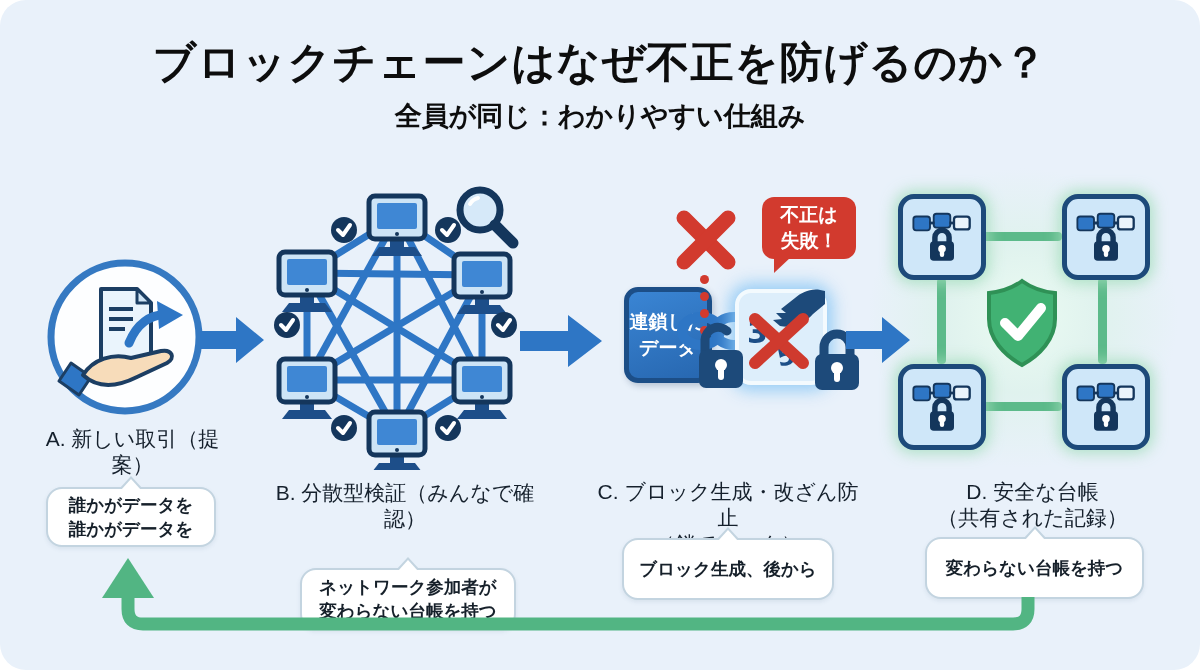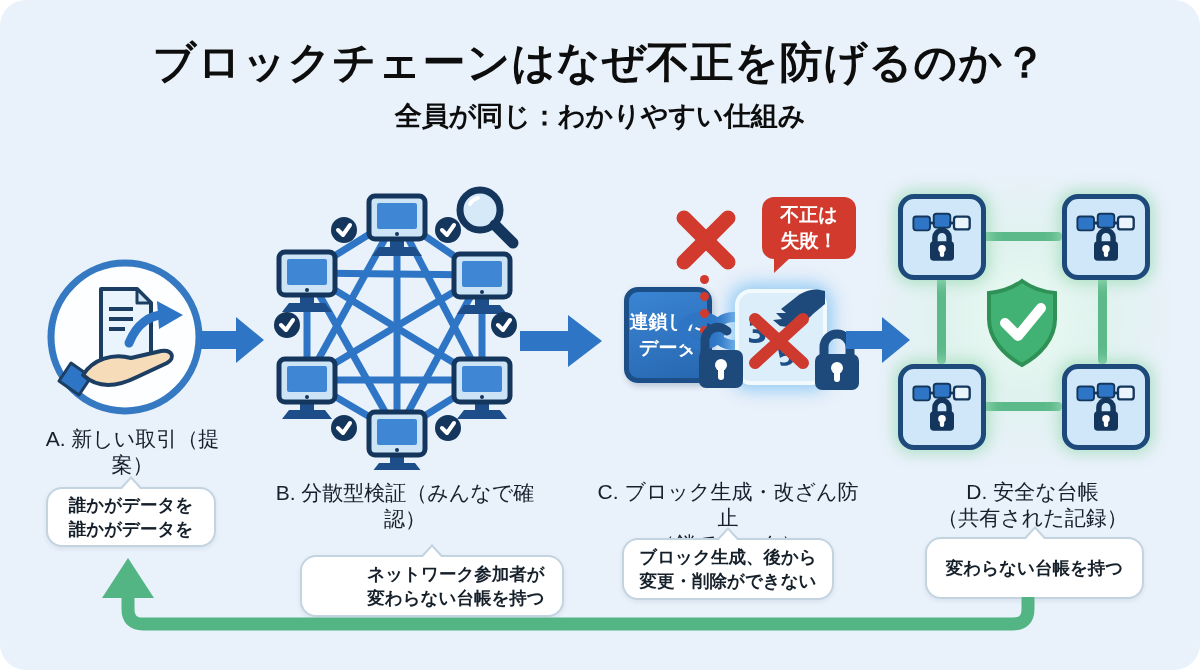--- a/index.html
+++ b/index.html
@@ -174,21 +174,21 @@
           <polyline points="-6,0 -1,5 6,-5" fill="none" stroke="#fff" stroke-width="4" stroke-linecap="round" stroke-linejoin="round"></polyline>
         </g>
     </g>
     <g transform="translate(215,32)">
       <circle r="20" fill="rgba(212,232,248,.9)" stroke="#14365c" stroke-width="7"></circle>
       <line x1="15" y1="15" x2="33" y2="33" stroke="#14365c" stroke-width="11" stroke-linecap="round"></line>
       <path d="M-10,-6 a12,12 0 0 1 8,-6" fill="none" stroke="#fff" stroke-width="4" stroke-linecap="round"></path>
     </g>
   </svg>
   <div class="abs stage-label" style="left:255px;top:480px;width:300px;">B. 分散型検証（みんなで確認）</div>
-  <div class="bubble" style="left:300px;top:555px;width:212px;height:58px;padding-left:48px;">
+  <div class="bubble" style="left:300px;top:568px;width:212px;height:58px;">
     <span>ネットワーク参加者が</span>
     <span>変わらない台帳を持つ</span>
   </div>
 
   <svg class="abs" style="left:520px;top:308px;" width="84" height="66" viewBox="0 0 84 66">
     <polygon points="0,23 48,23 48,7 82,33 48,59 48,43 0,43" fill="#2e76c5"></polygon>
   </svg>
 
   <div class="abs data-box" style="left:598px;top:287px;width:78px;height:86px;">
     <span>連鎖した</span>
@@ -241,21 +241,20 @@
     <circle cx="27" cy="40" r="6" fill="#fff"></circle>
       <rect x="24" y="42" width="6" height="12" rx="3" fill="#fff"></rect>
   </svg>
 
   <div class="abs stage-label" style="left:588px;top:479px;width:280px;">
     <div>C. ブロック生成・改ざん防止</div>
     <div>（鎖でロック）</div>
   </div>
   <div class="bubble" style="left:622px;top:538px;width:208px;height:58px;">
     <span>ブロック生成、後から</span>
-    <span>変更・削除ができない</span>
   </div>
 
   <svg class="abs" style="left:846px;top:310px;" width="66" height="60" viewBox="0 0 66 60">
     <polygon points="0,21 36,21 36,7 64,30 36,53 36,39 0,39" fill="#2e76c5"></polygon>
   </svg>
 
   <div class="abs gline" style="left:982px;top:232px;width:80px;height:9px;"></div>
   <div class="abs gline" style="left:982px;top:402px;width:80px;height:9px;"></div>
   <div class="abs gline" style="left:937px;top:278px;width:9px;height:86px;"></div>
   <div class="abs gline" style="left:1098px;top:278px;width:9px;height:86px;"></div>

